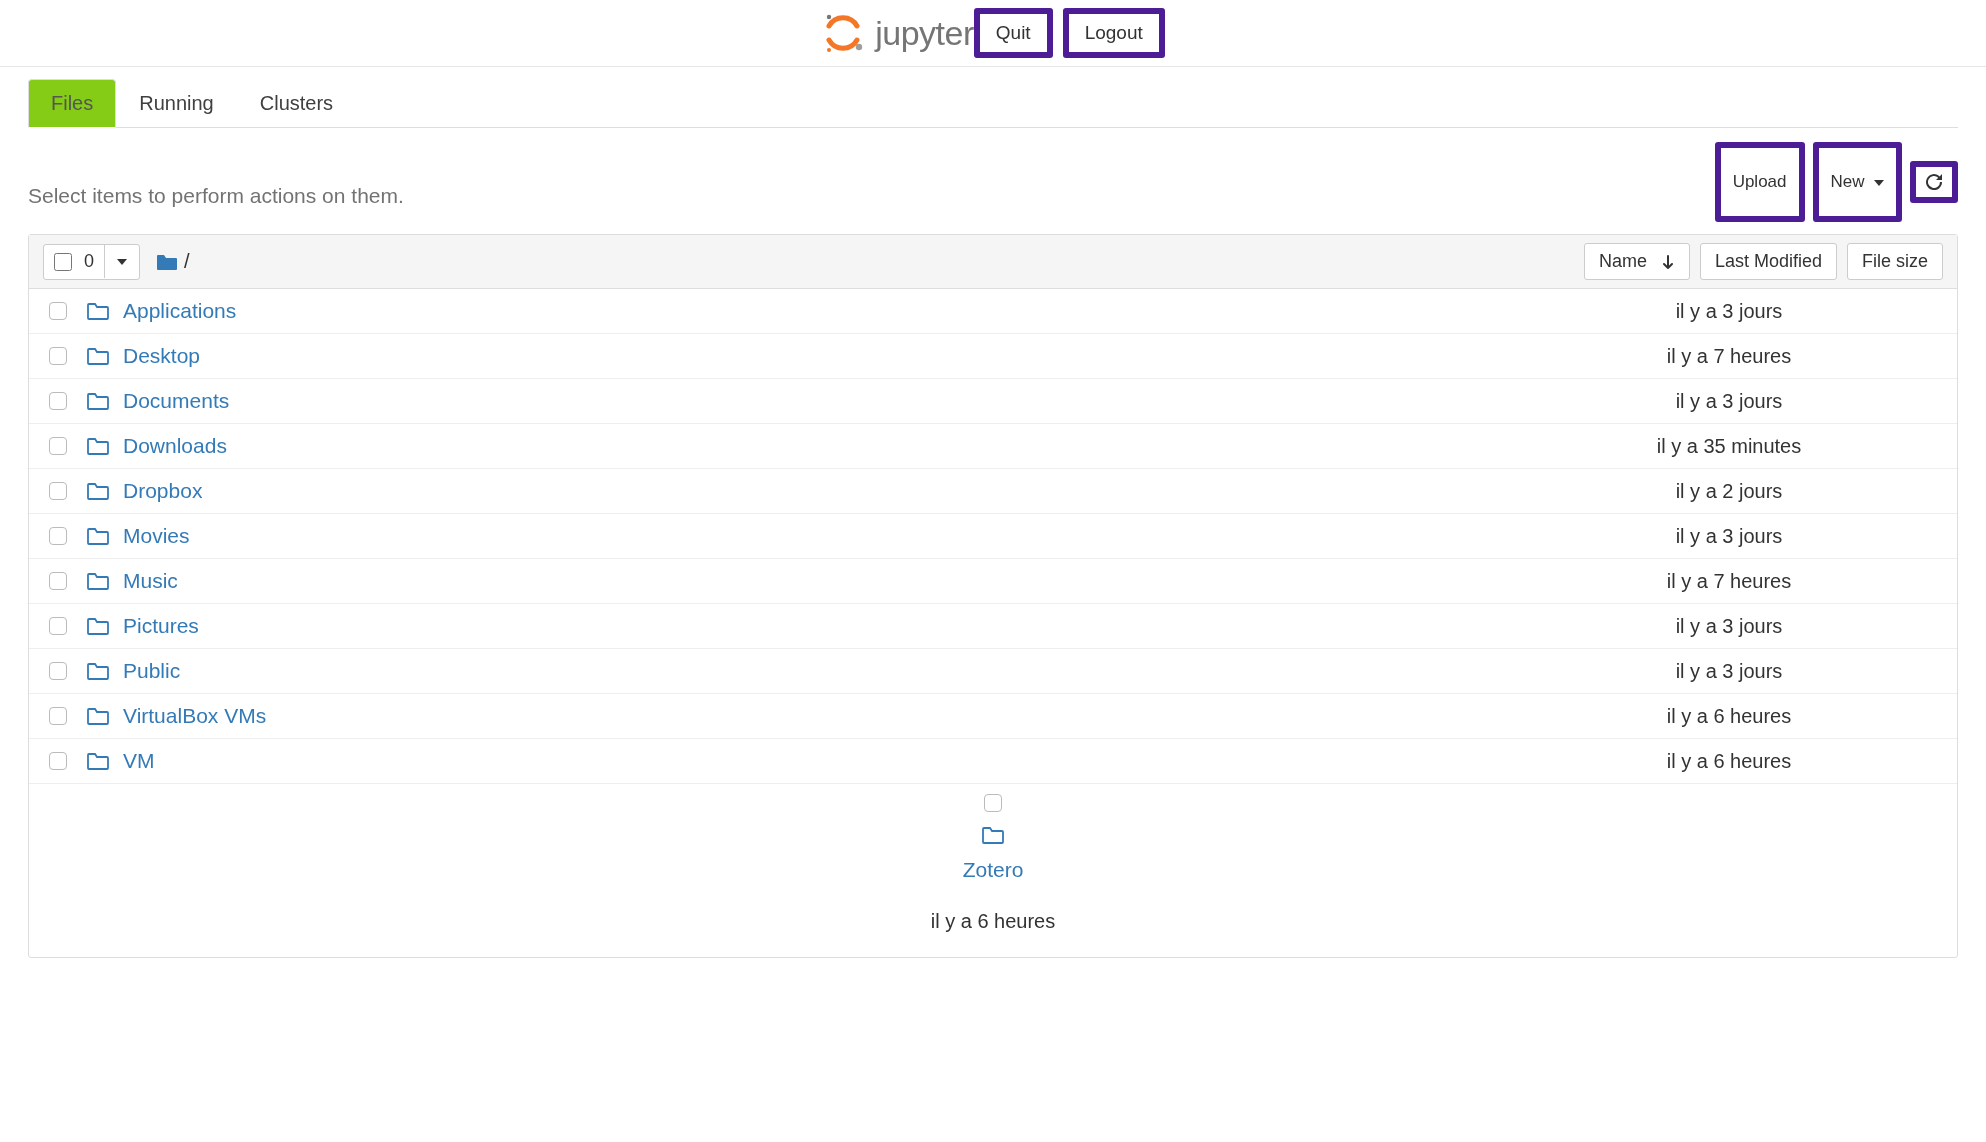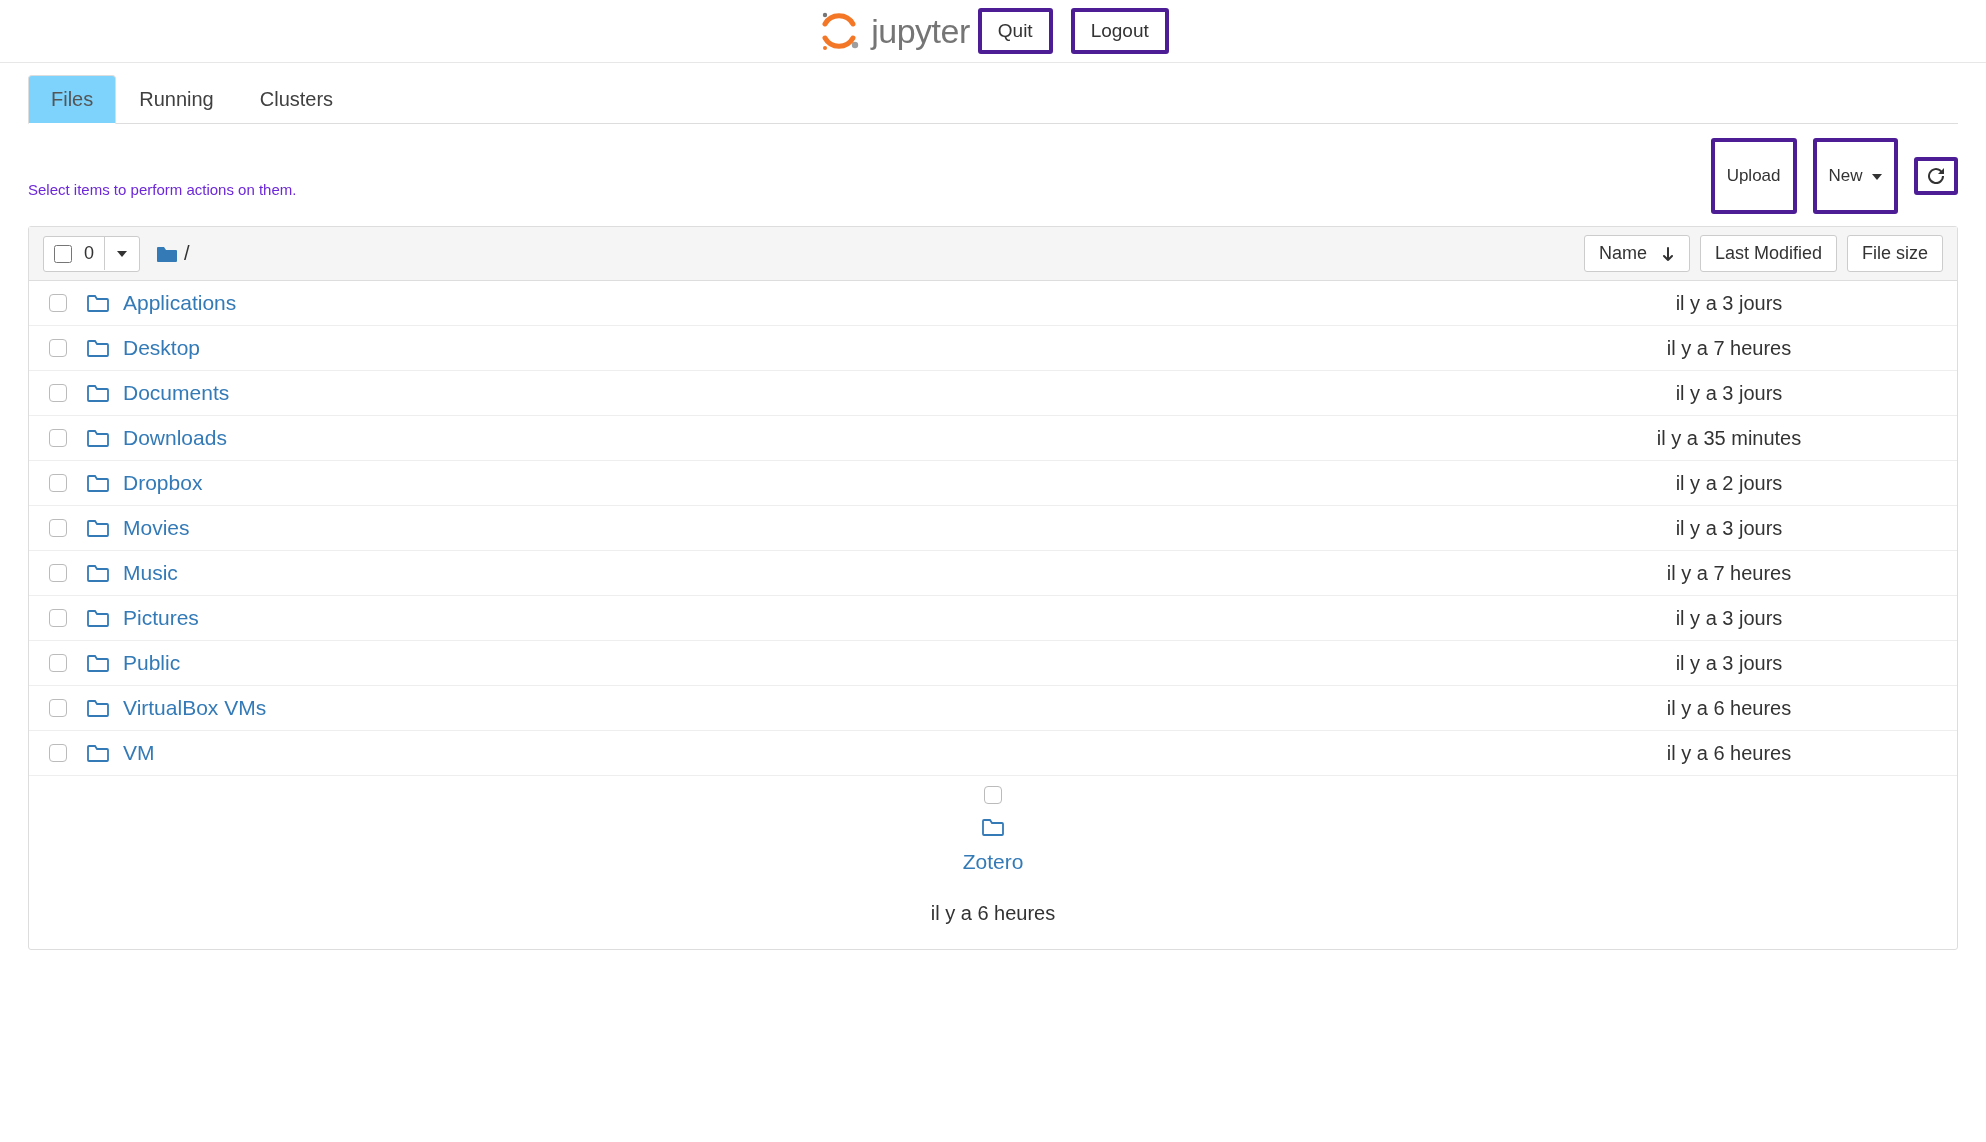--- a/index.html
+++ b/index.html
@@ -23,27 +23,26 @@
 }
 .logo-text {
   font-size: 34px;
   color: #757575;
   font-weight: 400;
   letter-spacing: -0.5px;
 }
 .header-buttons { display: flex; gap: 10px; }
 .btn {
   background: #fff;
-  border: 4px solid #4c1d95;
+  border: 6px solid #4c1d95;
   border-radius: 3px;
   padding: 8px 16px;
   font-size: 19px;
   color: #333;
   cursor: pointer;
-  margin-left: 8px;
 }
 .btn-sm { padding: 24px 12px; font-size: 17px; }
 
 .main { padding: 0 28px; }
 
 .tabs {
   display: flex;
   border-bottom: 1px solid #ddd;
   margin-top: 12px;
 }
@@ -52,32 +51,32 @@
   font-size: 20px;
   color: #404040;
   cursor: pointer;
   border: 1px solid transparent;
   border-bottom: none;
   border-radius: 4px 4px 0 0;
   margin-bottom: -1px;
 }
 .tab.active {
   color: #555;
-  background: #7dd3fc;
+  background: #84cc16;
   border-color: #ddd;
   border-bottom: 1px solid #fff;
 }
 
 .toolbar-row {
   display: flex;
   align-items: center;
   justify-content: space-between;
   padding: 14px 0 12px 0;
 }
-.toolbar-text { font-size: 15px; color: #6d28d9; margin-top: 27px; }
+.toolbar-text { font-size: 21px; color: #737373; margin-top: 27px; }
 .toolbar-actions { display: flex; gap: 8px; align-items: center; }
 
 .list-container {
   border: 1px solid #ddd;
   border-radius: 3px;
 }
 .list-header {
   background: #f5f5f5;
   display: flex;
   align-items: center;

